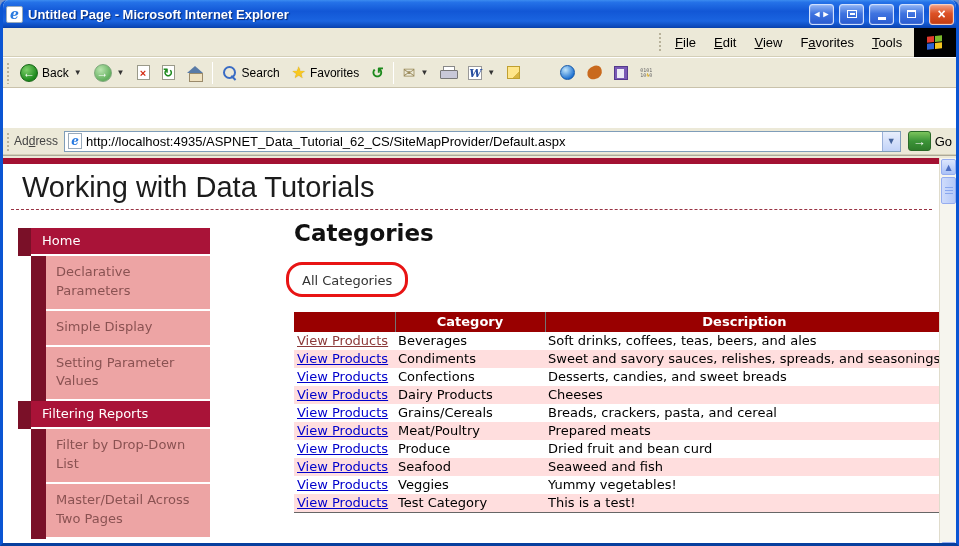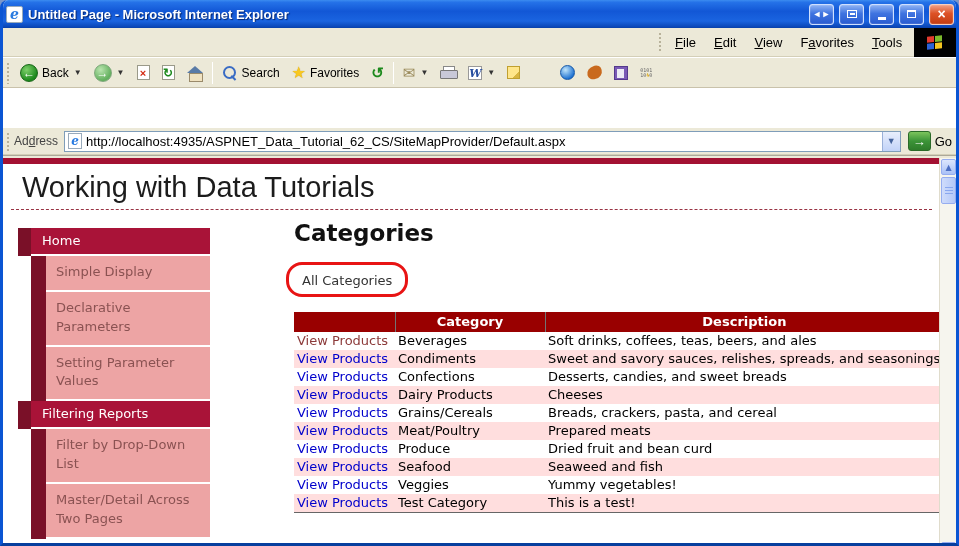--- a/index.html
+++ b/index.html
@@ -126,21 +126,21 @@
   .allcat-wrap{ display:inline-block; margin:16px 0 0 -8px; border:3px solid var(--annotation_red);
     border-radius:16px; padding:5px 13px;}
   .allcat{ font:13px "DejaVu Sans",sans-serif; color:#333;}
   table.grid{ border-collapse:collapse; margin-top:15px; font:13px "DejaVu Sans",sans-serif; border-bottom:1px solid #666;}
   table.grid th{ background:var(--table_header); color:#fff; font-weight:bold; text-align:center;
     padding:2px 6px 3px; border-left:1px solid #737373;}
   table.grid th:first-child{ border-left:none; }
   table.grid td{ padding:1px 3px 2px; white-space:nowrap; color:#000;}
   table.grid col.c1{ width:101px;} table.grid col.c2{ width:150px;} table.grid col.c3{ width:390px;}
   tr.alt td{ background:var(--row_pink); }
-  a.vp{ color:var(--link_blue); cursor:pointer;}
+  a.vp{ color:var(--link_blue); text-decoration:underline; cursor:pointer;}
   tr.visited a.vp{ color:var(--link_visited); }
 
   
   .scroll{ position:absolute; right:0; top:0; bottom:0; width:17px; background:#f6f5ee; border-left:1px solid #e0dccc;}
   .sbtn{ position:absolute; left:1px; width:15px; height:16px; border:1px solid #96adf0; border-radius:2px;
     background:linear-gradient(180deg,#dce6fd,#aac1f7); color:#4d6fc3; font-size:8px;
     display:flex;align-items:center;justify-content:center;}
   .sbtn.up{ top:1px; } .sbtn.down{ bottom:1px; }
   .sthumb{ position:absolute; left:1px; top:19px; width:15px; height:27px; border:1px solid #96adf0; border-radius:2px;
     background:linear-gradient(90deg,#cfdcfb,#b4c8f8); }
@@ -278,22 +278,22 @@
 
   <div class="viewport">
     <div class="redbar"></div>
     <div class="page-head">
       <div class="h1">Working with Data Tutorials</div>
     </div>
     <div class="dashed"></div>
 
     <div class="sidebar" id="sidebar">
         <div class="nav-h">Home</div>
+        <div class="nav-s">Declarative Parameters</div>
         <div class="nav-s">Simple Display</div>
-        <div class="nav-s">Declarative Parameters</div>
         <div class="nav-s">Setting Parameter Values</div>
         <div class="nav-h">Filtering Reports</div>
         <div class="nav-s">Filter by Drop-Down List</div>
         <div class="nav-s">Master/Detail Across Two Pages</div>
       </div>
 
     <div class="content">
       <div class="h2">Categories</div>
       <div class="allcat-wrap">
         <span class="allcat">All Categories</span>

